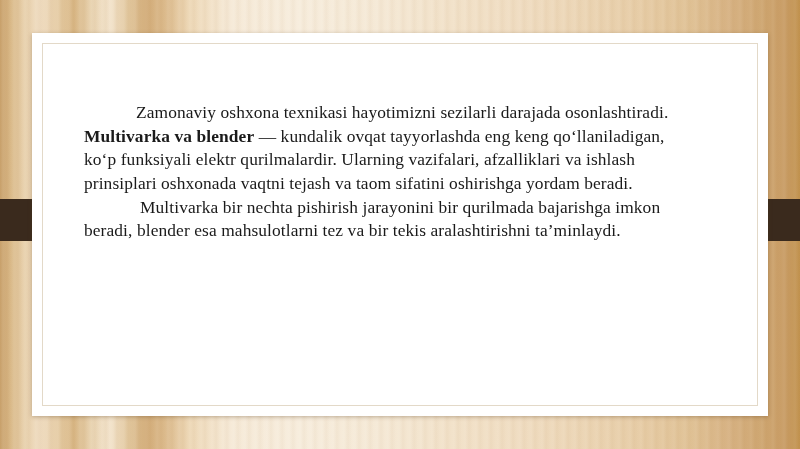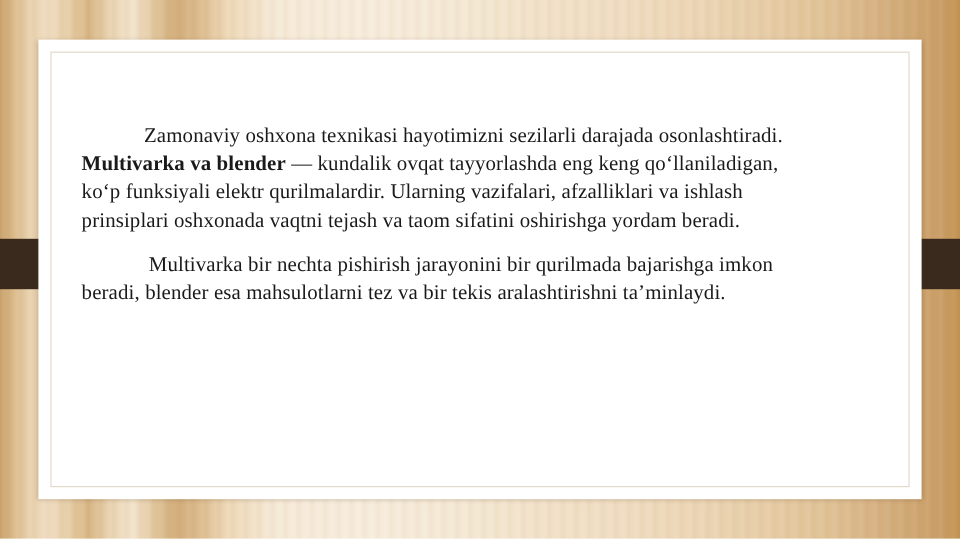--- a/index.html
+++ b/index.html
@@ -89,35 +89,34 @@
     position: absolute;
     left: 10px;
     top: 10px;
     right: 10px;
     bottom: 10px;
     border: 1px solid #e3d9c8;
   }
 
   .content {
     position: absolute;
-    left: 36px;
+    left: 52px;
     top: 68px;
     width: 600px;
   }
 
   p.para {
     margin: 0 0 0 0;
     font-size: 17.4px;
     line-height: 1.36;
     color: #1a1a1a;
     text-align: left;
     letter-spacing: 0.1px;
   }
   p.para + p.para {
-    margin-top: 13px;
   }
   .indent {
     display: inline-block;
     width: 52px;
   }
   .indent2 {
     display: inline-block;
     width: 56px;
   }
   b.term {

